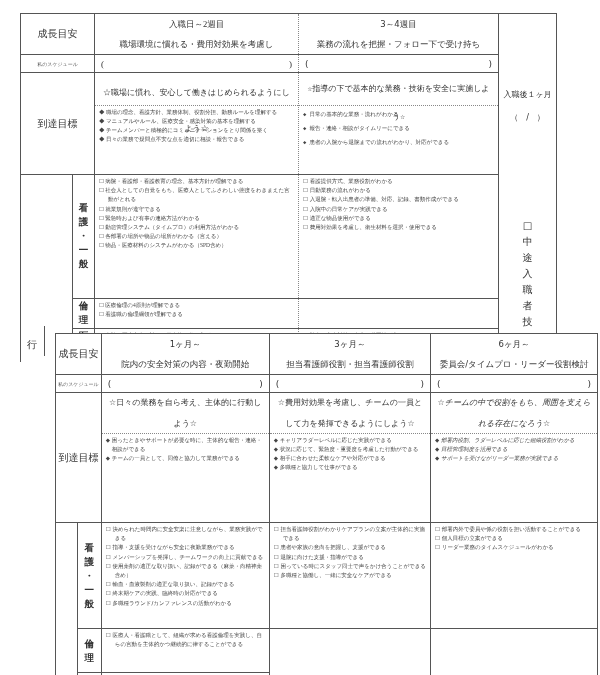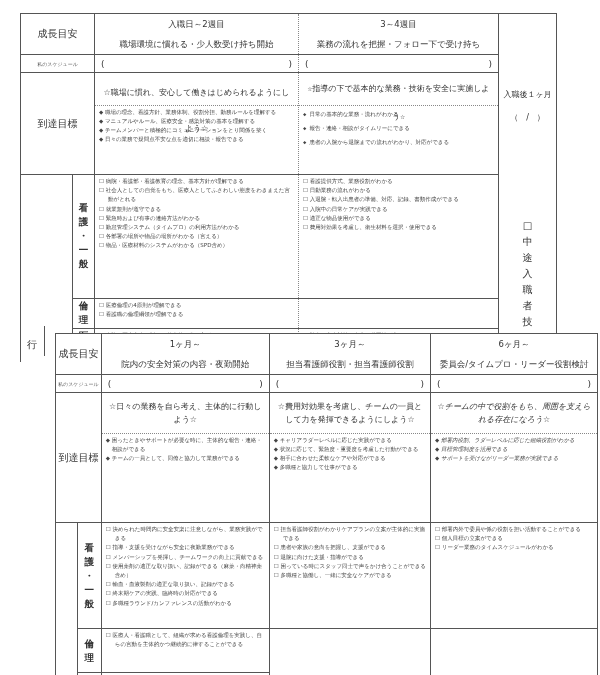--- a/index.html
+++ b/index.html
@@ -6,27 +6,27 @@
   body { width:600px; height:675px; position:relative; overflow:hidden;
          font-family:"DejaVu Sans", "Liberation Sans", sans-serif; color:#333; }
   .abs { position:absolute; }
   table { border-collapse:collapse; table-layout:fixed; background:#fff; }
   td { border:1px solid #555; padding:0; vertical-align:middle; overflow:hidden; }
   .lbl { text-align:center; font-size:10px; color:#333; }
   .tiny { font-size:5px; text-align:center; color:#555; }
   .phase-head { text-align:center; font-size:8.5px; line-height:20px; color:#333; }
   .sched { font-size:9px; padding:0 6px; color:#333; }
   .sched .r { float:right; }
-  .motto { text-align:center; font-size:8px; line-height:13px; color:#333; padding:2px 6px; }
+  .motto { text-align:center; font-size:8px; line-height:21px; color:#333; padding:2px 6px; }
   .goals { vertical-align:top; font-size:5.5px; line-height:9px; padding:2px 4px; color:#444; }
   .goals div { padding-left:6px; text-indent:-6px; }
   .checks { vertical-align:top; font-size:5.5px; line-height:9.2px; padding:2px 4px; color:#444; }
   .checks div { padding-left:9px; text-indent:-9px; }
   .vert { text-align:center; font-size:9.5px; line-height:14px; color:#333; }
-  .dotted-r { border-right:1px dotted #888; }
+  .dotted-r { border-right:1px dotted #888;font-family:Liberation Serif, serif; }
   .dotted-l { border-left:1px dotted #888; }
   .dotted-b { border-bottom:1px dotted #888; }
   .sidecol { text-align:center; font-size:8px; color:#333; vertical-align:top; }
 </style>
 </head>
 <body>
 
 <table class="abs" style="left:20px; top:13px; width:570px;">
   <colgroup>
     <col style="width:52px">
@@ -35,21 +35,21 @@
       <col style="width:200px">
       <col style="width:58px">
       <col style="width:34px">
   </colgroup>
 
   <tbody>
       <tr style="height:37px;">
     <td class="lbl" colspan="2">成長目安</td>
     <td class="dotted-r">
       <div class="phase-head">入職日～2週目</div>
-      <div class="phase-head">職場環境に慣れる・少人数受け持ち開始</div>
+      <div class="phase-head">職場環境に慣れる・費用対効果を考慮し</div>
     </td>
     <td class="dotted-l">
       <div class="phase-head">3～4週目</div>
       <div class="phase-head">業務の流れを把握・フォロー下で受け持ち</div>
     </td>
     <td rowspan="7" class="sidecol" style="padding-top:75px;">
       <div>入職後１ヶ月</div>
       <div style="margin-top:12px;">（　/　）</div>
       <div class="vert" style="white-space:pre-line; margin-top:95px; font-size:10px; line-height:16px;">□
 中

